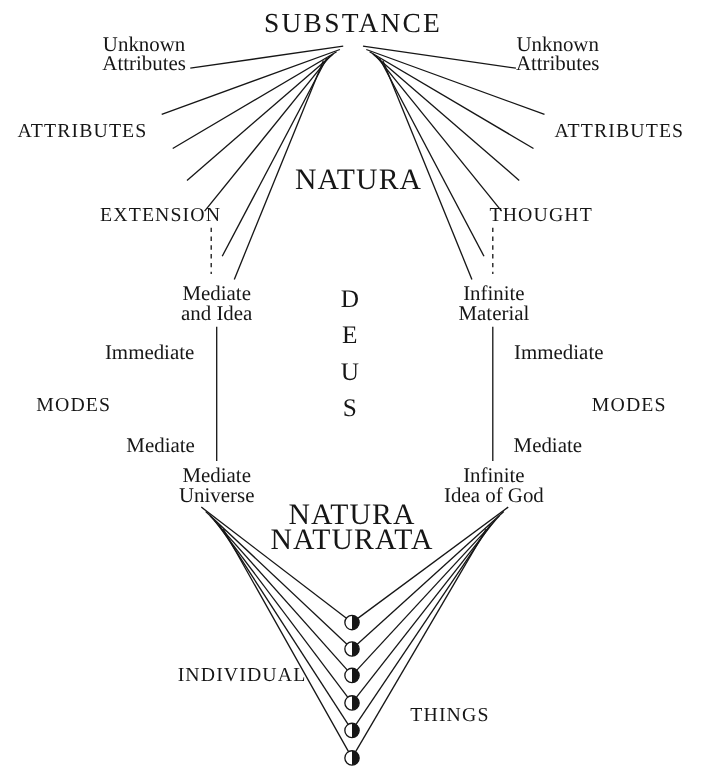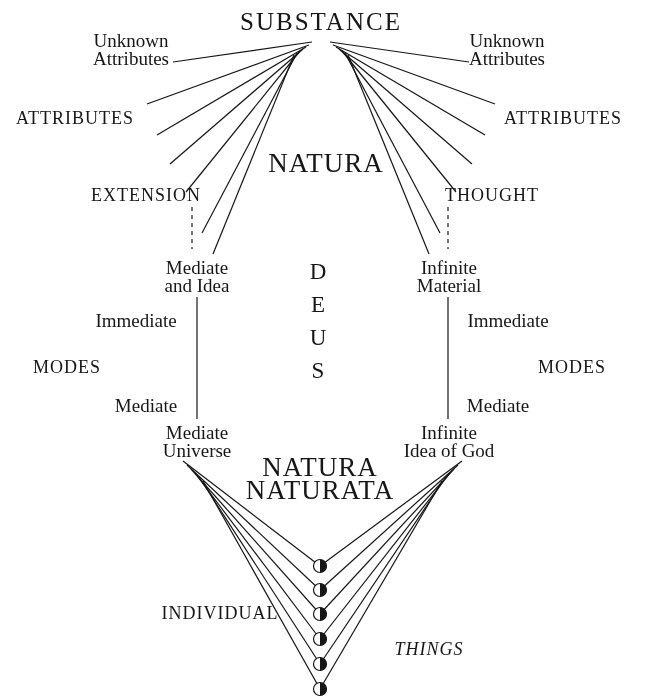--- a/index.html
+++ b/index.html
@@ -158,15 +158,15 @@
     <div>Infinite</div>
     <div>Idea of God</div>
   </div>
 
   <div class="label lg naturata" style="left:320px; top:479px;">
     <div>NATURA</div>
     <div>NATURATA</div>
   </div>
 
   <div class="label md" style="left:220px; top:614px;">INDIVIDUAL</div>
-  <div class="label md" style="left:429px; top:650px;font-style:italic;">THINGS</div>
+  <div class="label md" style="left:409px; top:650px;">THINGS</div>
 
 </div>
 
 </body></html>

